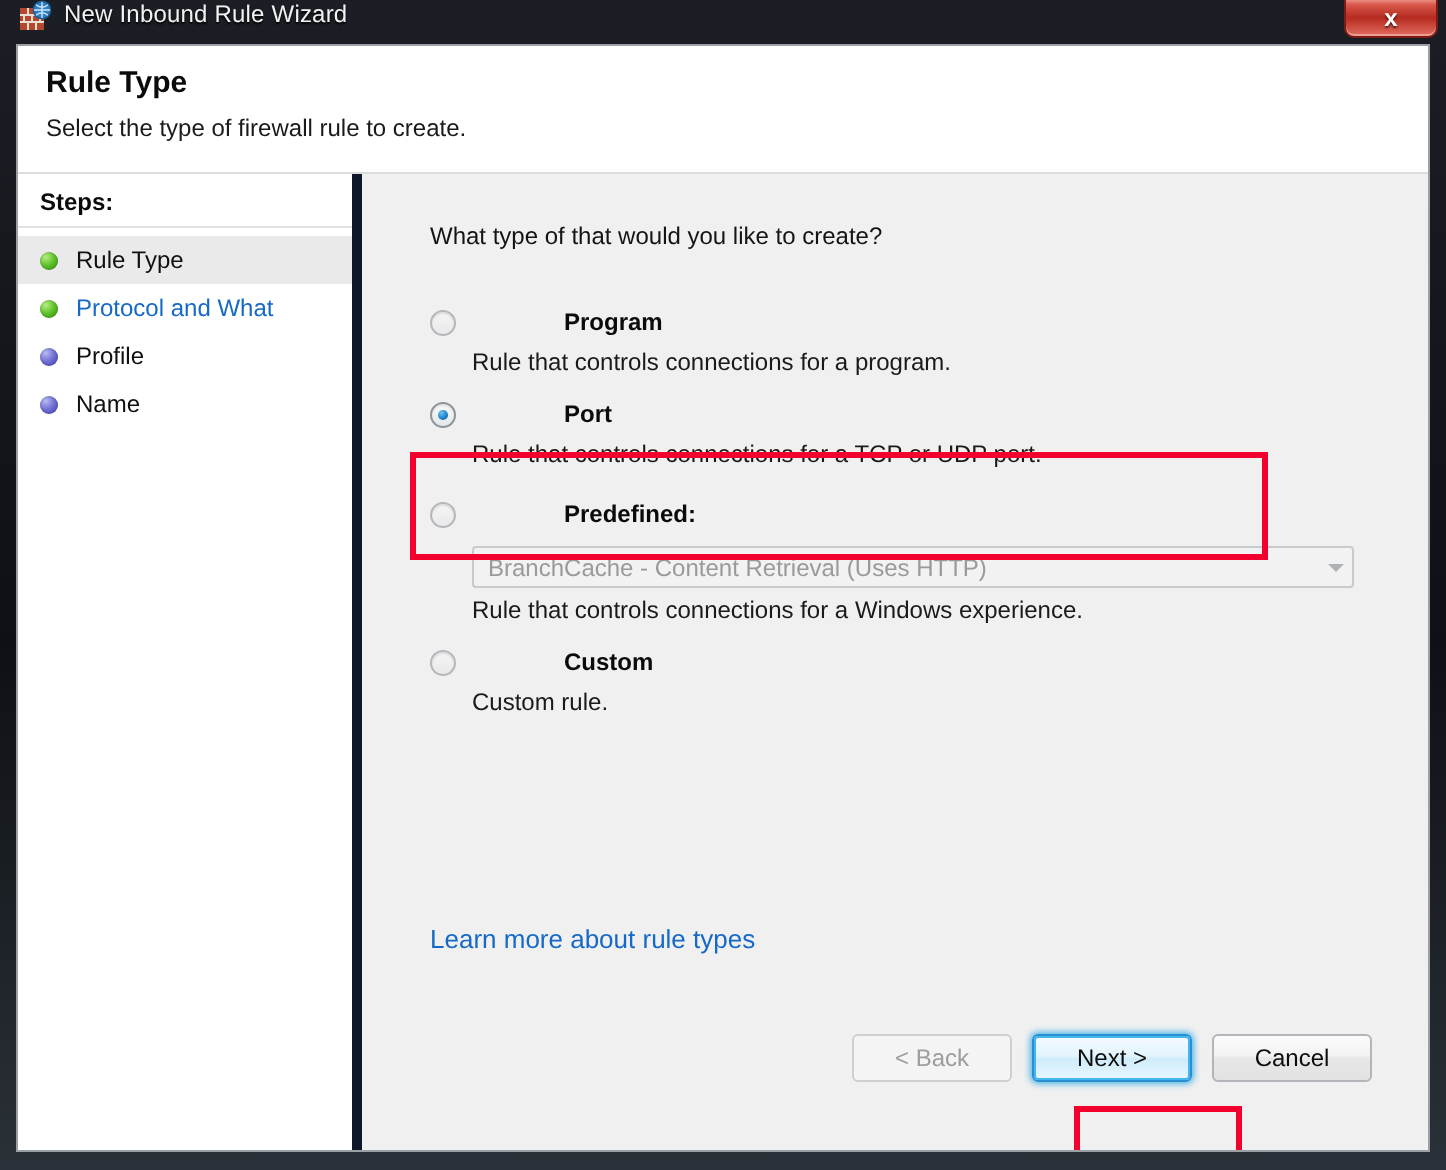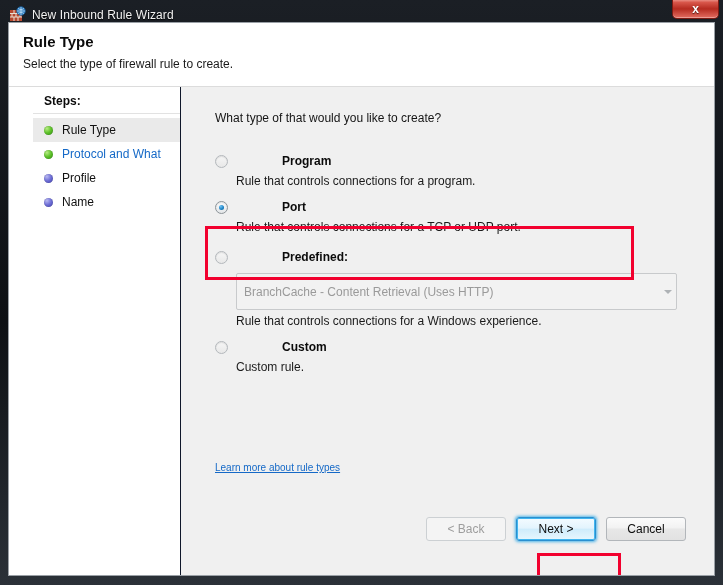--- a/index.html
+++ b/index.html
@@ -18,21 +18,21 @@
     left: 0; top: 0;
     width: 723px; height: 585px;
     background: linear-gradient(180deg, #1b1f25 0%, #0d1014 55%, #2b3138 100%);
     padding: 0 8px 9px 8px;
   }
 
   .titlebar {
     position: relative;
     height: 22px;
     display: flex;
-    align-items: flex-end;
+    align-items: flex-start;
     padding-left: 2px;
   }
   .title-icon {
     width: 16px; height: 16px;
     position: relative;
     margin-right: 6px;
     flex: 0 0 auto;
   }
   .title-text {
     color: #f2f2f2;
@@ -88,24 +88,23 @@
 
   .body-row {
     display: flex;
     height: 488px;
   }
 
   
   .sidebar {
     width: 172px;
     background: #ffffff;
-    border-right: 1px solid #0f172a;
+    border-right: 5px solid #0f172a;
     flex: 0 0 auto;
     padding-top: 6px;
-    padding-left: 24px;
   }
   .steps-label {
     font-size: 12px;
     font-weight: bold;
     color: #0b0b0b;
     padding: 1px 0 5px 11px;
     border-bottom: 1px solid #e2e2e2;
     margin-bottom: 4px;
   }
   .step {
@@ -183,21 +182,21 @@
   }
   .opt-desc {
     font-size: 12px;
     color: #1a1a1a;
     margin: 4px 0 0 21px;
   }
 
   .combo {
     margin: 7px 0 0 21px;
     width: 441px;
-    height: 37px;
+    height: 21px;
     background: #f2f2f2;
     border: 1px solid #c8cacc;
     border-radius: 2px;
     display: flex;
     align-items: center;
     padding: 0 0 0 7px;
     font-size: 12px;
     color: #9a9a9a;
     justify-content: space-between;
     cursor: default;
@@ -213,23 +212,22 @@
     width: 0; height: 0;
     border-left: 4px solid transparent;
     border-right: 4px solid transparent;
     border-top: 4px solid #aeb2b5;
   }
 
   .learn-link {
     position: absolute;
     left: 34px;
     top: 375px;
-    font-size: 10px;
+    font-size: 13px;
     color: #1569c7;
-    text-decoration: underline;
     cursor: pointer;
   }
 
   
   .annot {
     position: absolute;
     border: 3px solid #f2002e;
     pointer-events: none;
   }
   #annot-port { left: 196px; top: 203px; width: 429px; height: 54px; }

